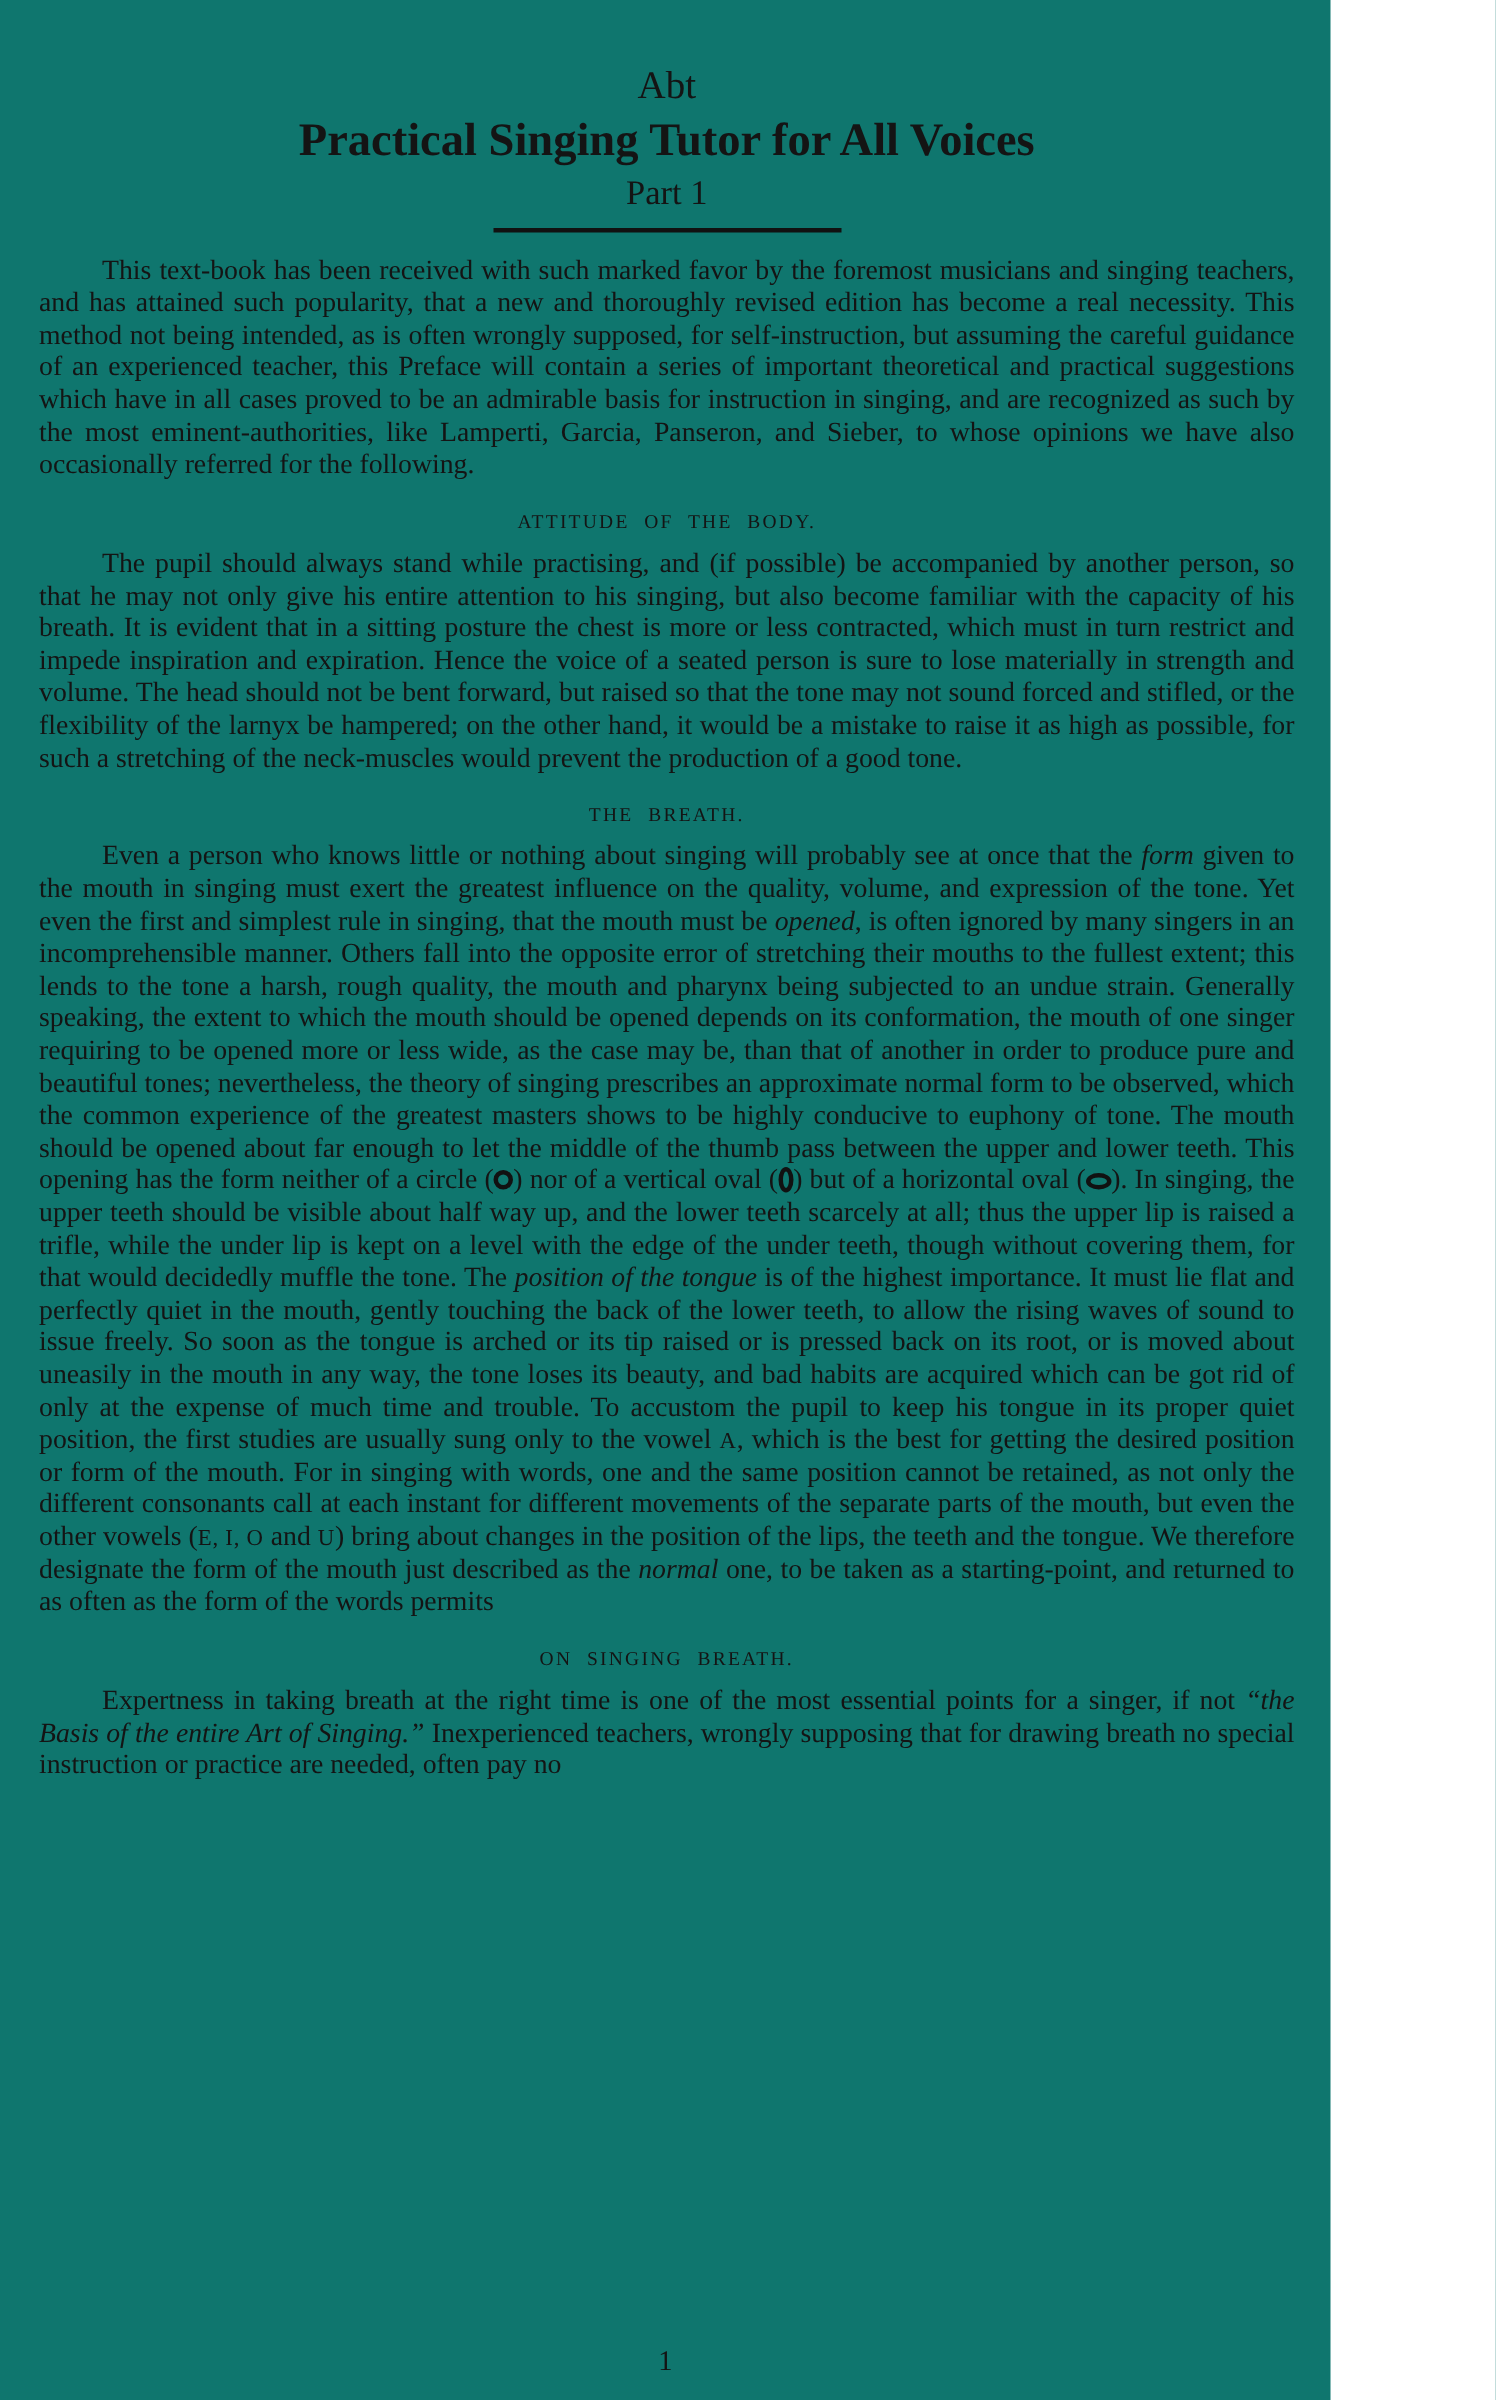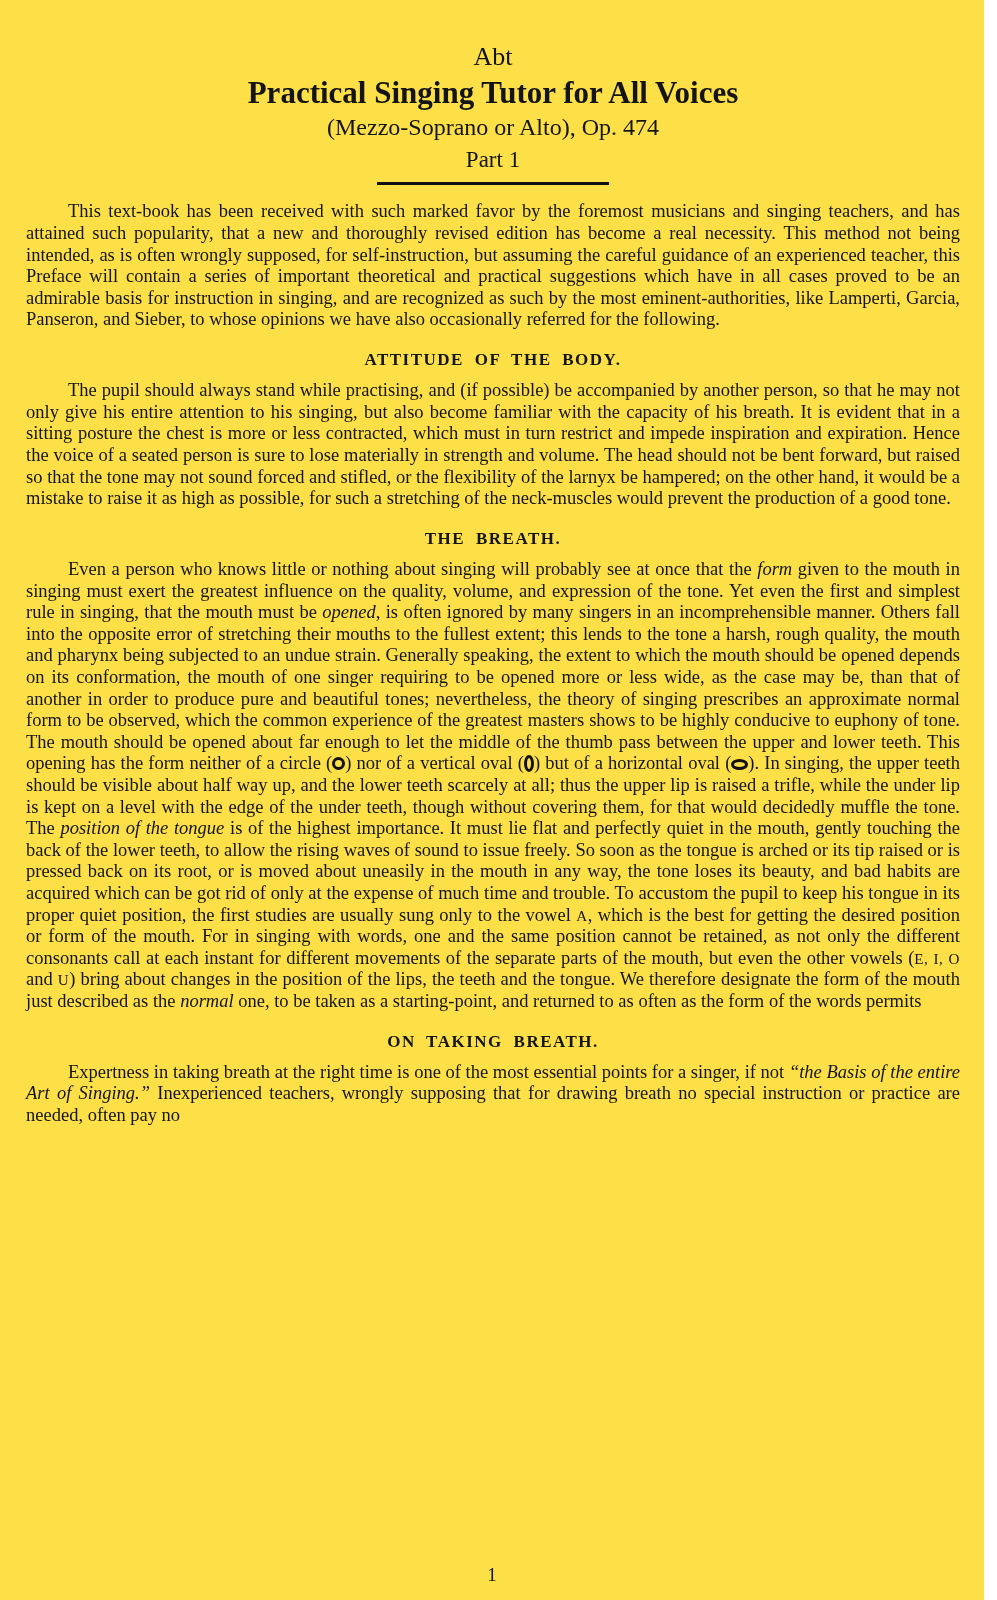--- a/index.html
+++ b/index.html
@@ -1,42 +1,42 @@
 <!DOCTYPE html>
 <html><head>
 <meta charset="utf-8">
 <style>
   html, body { margin: 0; padding: 0; background: #ffffff; }
   .page {
-    width: 984px; height: 1600px;
+    width: 887px; height: 1600px;
     box-sizing: border-box;
     position: relative;
     overflow: hidden;
-    background: #fde047;
+    background: #0f766e;
     color: #141414;
     font-family: "Liberation Serif", serif;
     padding: 42px 24px 0 26px;
   }
   .title-block { text-align: center; }
   .author { font-size: 26px; line-height: 1.15; }
   .book-title { font-size: 31px; font-weight: bold; line-height: 1.2; margin: 2px 0 0; }
   .book-subtitle { font-size: 24px; line-height: 1.2; margin-top: 2px; }
   .book-part { font-size: 23px; line-height: 1.2; margin-top: 4px; }
   .main-heading {
     text-align: center; font-size: 21px; font-weight: bold;
     letter-spacing: 3px; word-spacing: 9px; margin: 32px 0 0; line-height: 1.2;
   }
   .heading-rule { width: 232px; height: 3px; background: #111; margin: 9px auto 0; }
   .body-par {
     font-size: 18.5px; line-height: 21.6px;
     text-align: justify; text-indent: 42px;
     margin: 16px 0 0;
   }
   .sub-heading {
-    text-align: center; font-size: 17px; font-weight: bold;
+    text-align: center; font-size: 13px; font-weight: normal;
     letter-spacing: 1.5px; word-spacing: 5px; margin: 18px 0 0; line-height: 1.25;
   }
   .body-par + .sub-heading { margin-top: 18px; }
   .sub-heading + .body-par { margin-top: 10px; }
   .it { font-style: italic; }
   .sc { font-size: 0.82em; letter-spacing: 0.5px; }
   .oval-glyph {
     display: inline-block; box-sizing: border-box;
     border: 3px solid #111; border-radius: 50%;
     vertical-align: -1px;
@@ -50,34 +50,33 @@
   }
 </style>
 </head>
 <body>
 
 <div class="page">
 
   <header class="title-block">
     <div class="author">Abt</div>
     <h1 class="book-title">Practical Singing Tutor for All Voices</h1>
-    <div class="book-subtitle">(Mezzo-Soprano or Alto), Op. 474</div>
     <div class="book-part">Part 1</div>
   </header>
 
   <div class="heading-rule"></div>
 
   <p class="body-par"><span>This text-book has been received with such marked favor by the foremost musicians and singing teachers, and has attained such popularity, that a new and thoroughly revised edition has become a real necessity.  This method not being intended, as is often wrongly supposed, for self-instruction, but assuming the careful guidance of an experienced teacher, this Preface will contain a series of important theoretical and practical suggestions which have in all cases proved to be an admirable basis for instruction in singing, and are recognized as such by the most eminent-authorities, like Lamperti, Garcia, Panseron, and Sieber, to whose opinions we have also occasionally referred for the following.</span></p>
 
   <h3 class="sub-heading">ATTITUDE OF THE BODY.</h3>
   <p class="body-par"><span>The pupil should always stand while practising, and (if possible) be accompanied by another person, so that he may not only give his entire attention to his singing, but also become familiar with the capacity of his breath.  It is evident that in a sitting posture the chest is more or less contracted, which must in turn restrict and impede inspiration and expiration.  Hence the voice of a seated person is sure to lose materially in strength and volume.  The head should not be bent forward, but raised so that the tone may not sound forced and stifled, or the flexibility of the larnyx be hampered;  on the other hand, it would be a mistake to raise it as high as possible, for such a stretching of the neck-muscles would prevent the production of a good tone.</span></p>
 
   <h3 class="sub-heading">THE BREATH.</h3>
   <p class="body-par"><span>Even a person who knows little or nothing about singing will probably see at once that the </span><span class="it">form</span><span> given to the mouth in singing must exert the greatest influence on the quality, volume, and expression of the tone.  Yet even the first and simplest rule in singing, that the mouth must be </span><span class="it">opened</span><span>, is often ignored by many singers in an incomprehensible manner.  Others fall into the opposite error of stretching their mouths to the fullest extent;  this lends to the tone a harsh, rough quality, the mouth and pharynx being subjected to an undue strain.  Generally speaking, the extent to which the mouth should be opened depends on its conformation, the mouth of one singer requiring to be opened more or less wide, as the case may be, than that of another in order to produce pure and beautiful tones;  nevertheless, the theory of singing prescribes an approximate normal form to be observed, which the common experience of the greatest masters shows to be highly conducive to euphony of tone.  The mouth should be opened about far enough to let the middle of the thumb pass between the upper and lower teeth.  This opening has the form neither of a circle (</span><span class="oval-glyph circle"></span><span>) nor of a vertical oval (</span><span class="oval-glyph vertical-oval"></span><span>) but of a horizontal oval (</span><span class="oval-glyph horizontal-oval"></span><span>).  In singing, the upper teeth should be visible about half way up, and the lower teeth scarcely at all;  thus the upper lip is raised a trifle, while the under lip is kept on a level with the edge of the under teeth, though without covering them, for that would decidedly muffle the tone.  The </span><span class="it">position of the tongue</span><span> is of the highest importance.  It must lie flat and perfectly quiet in the mouth, gently touching the back of the lower teeth, to allow the rising waves of sound to issue freely.  So soon as the tongue is arched or its tip raised or is pressed back on its root, or is moved about uneasily in the mouth in any way, the tone loses its beauty, and bad habits are acquired which can be got rid of only at the expense of much time and trouble.  To accustom the pupil to keep his tongue in its proper quiet position, the first studies are usually sung only to the vowel </span><span class="sc">A</span><span>, which is the best for getting the desired position or form of the mouth.  For in singing with words, one and the same position cannot be retained, as not only the different consonants call at each instant for different movements of the separate parts of the mouth, but even the other vowels (</span><span class="sc">E, I, O</span><span> and </span><span class="sc">U</span><span>) bring about changes in the position of the lips, the teeth and the tongue.  We therefore designate the form of the mouth just described as the </span><span class="it">normal</span><span> one, to be taken as a starting-point, and returned to as often as the form of the words permits</span></p>
 
-  <h3 class="sub-heading">ON TAKING BREATH.</h3>
+  <h3 class="sub-heading">ON SINGING BREATH.</h3>
   <p class="body-par"><span>Expertness in taking breath at the right time is one of the most essential points for a singer, if not </span><span class="it">“the Basis of the entire Art of Singing.”</span><span>  Inexperienced teachers, wrongly supposing that for drawing breath no special instruction or practice are needed, often pay no</span></p>
 
   <footer class="page-footer">
     <span>1</span>
   </footer>
 
 </div>
 
 </body></html>

